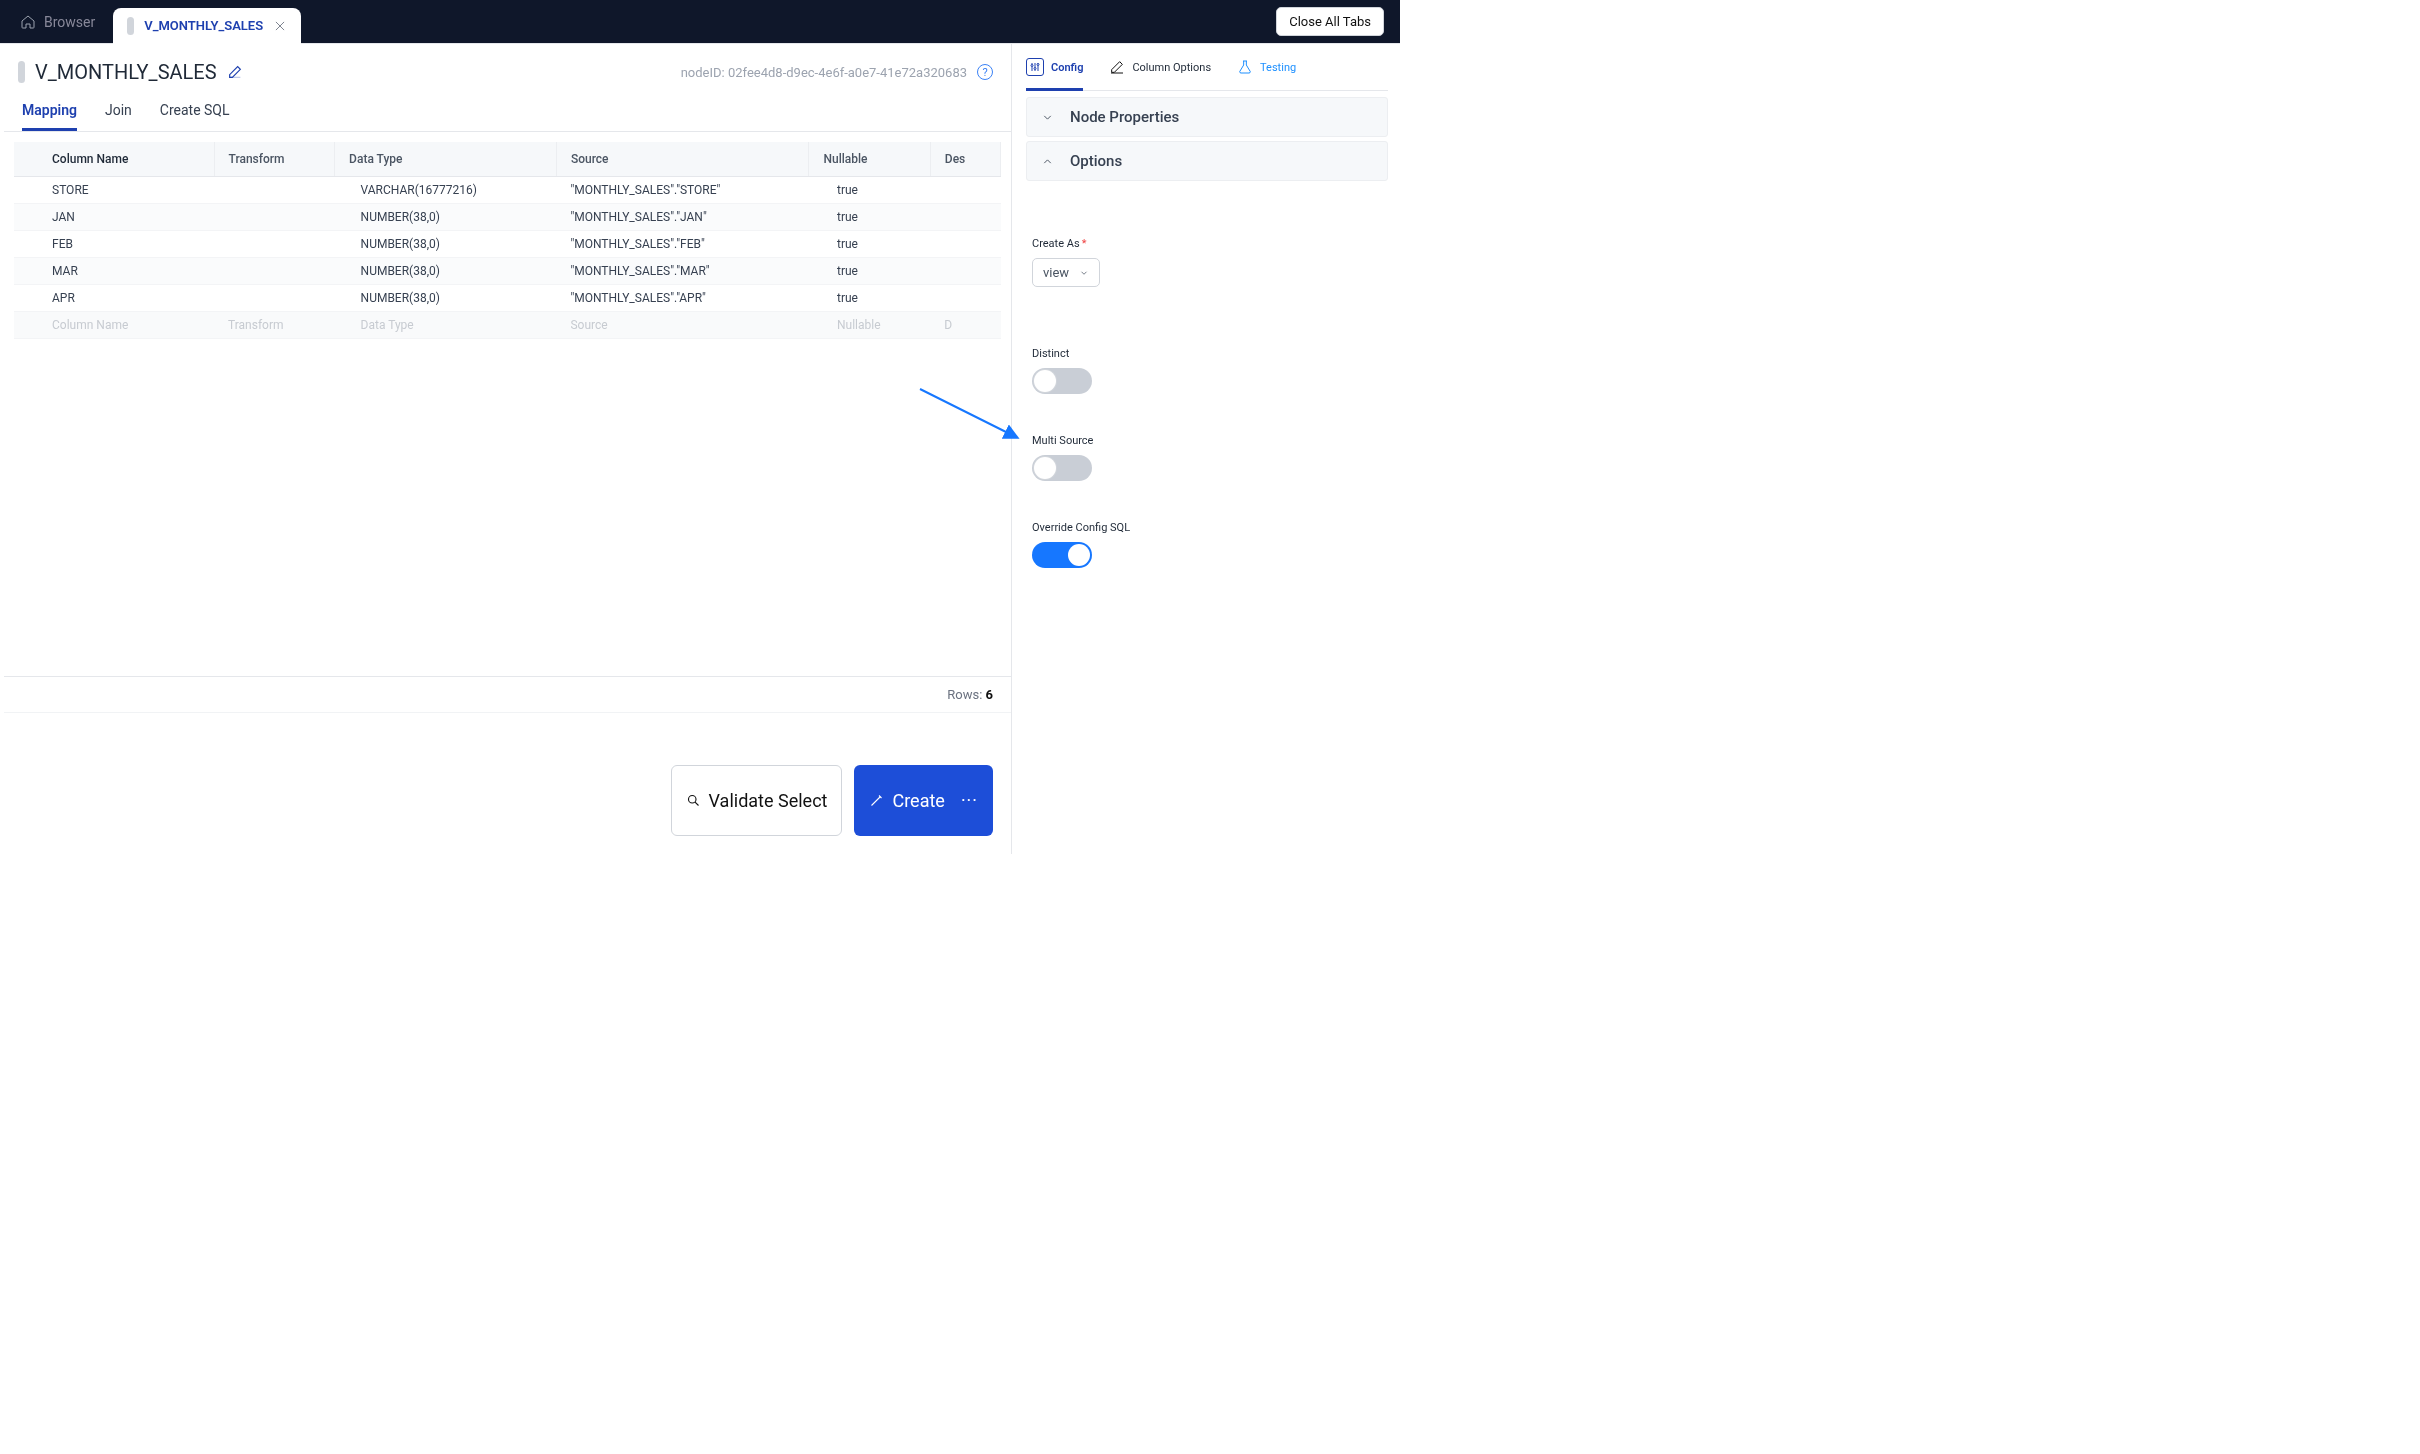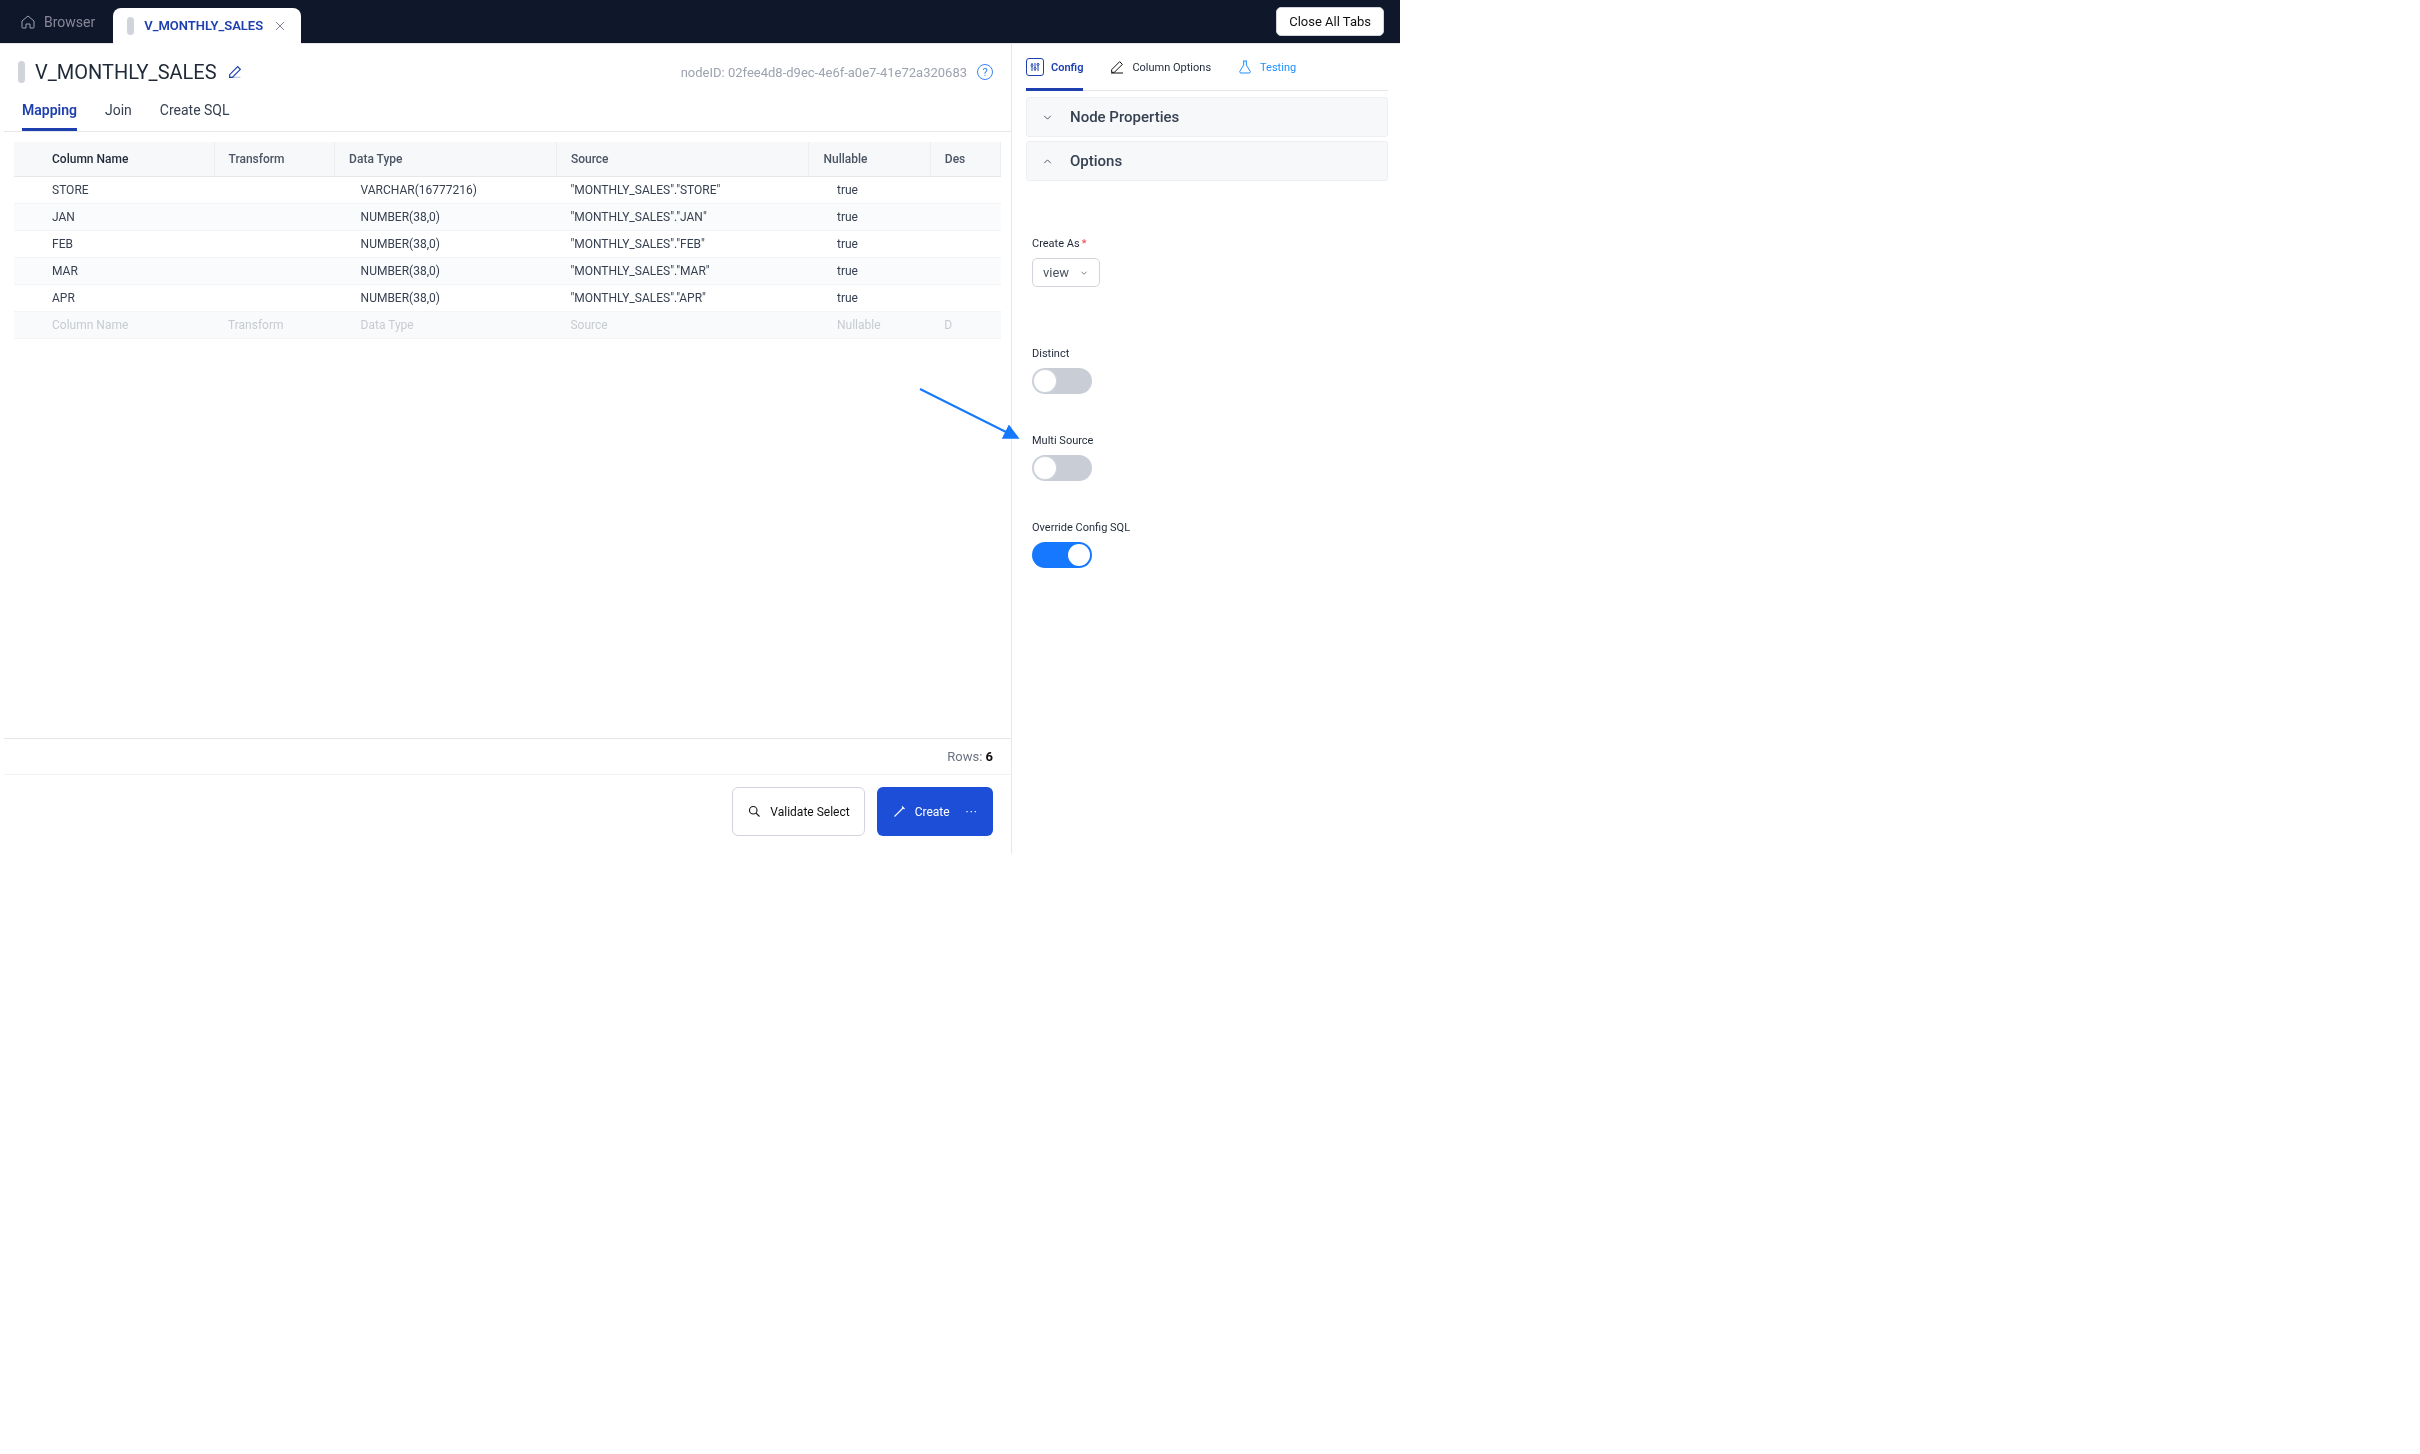--- a/index.html
+++ b/index.html
@@ -35,21 +35,21 @@
     tbody tr:nth-child(even) td { background: #fafbfc; }
     tbody td { padding: 6px 14px; color: #374151; font-size: 12px; }
     tbody tr.placeholder td { color: #c7cbd1; background: #f9fafb; font-size: 12px; }
     .tcol-name { width: 200px; font-weight: 500; color: #1f2937; padding-left: 38px; }
     td.name-cell { padding-left: 38px; }
 
     .rows-footer { padding: 10px 18px; text-align: right; color: #6b7280; border-top: 1px solid #e5e7eb; font-size: 13px; }
     .rows-footer b { color: #111; }
 
     .footer-actions { display: flex; justify-content: flex-end; gap: 12px; padding: 12px 18px 18px 18px; border-top: 1px solid #f1f3f5;}
-    .btn { display: flex; align-items: center; gap: 8px; padding: 16px 14px; border-radius: 6px; font-size: 12px; cursor: pointer; border: 1px solid transparent; }
+    .btn { display: flex; align-items: center; gap: 8px; padding: 24px 14px; border-radius: 6px; font-size: 18px; cursor: pointer; border: 1px solid transparent; margin-top: 40px; }
     .btn.secondary { background: #fff; border-color: #d1d5db; color: #111; }
     .btn.primary { background: #1d4ed8; color: #fff; }
     .ellipsis { letter-spacing: 1px; padding-left: 8px; }
 
     .side { width: 388px; padding: 14px 12px 14px 14px; overflow: auto; }
     .side-tabs { display: flex; gap: 26px; border-bottom: 1px solid #e5e7eb; padding-bottom: 0; margin-bottom: 6px; align-items: center; }
     .side-tab { display: flex; align-items: center; gap: 7px; font-size: 11px; padding-bottom: 12px; margin-bottom: -1px; cursor: pointer; border-bottom: 3px solid transparent; color: #1f2937; }
     .side-tab.active { border-bottom-color: #1e40af; color: #1e40af; font-weight: 600; }
     .side-tab.testing { color: #1e90ff; }
     

